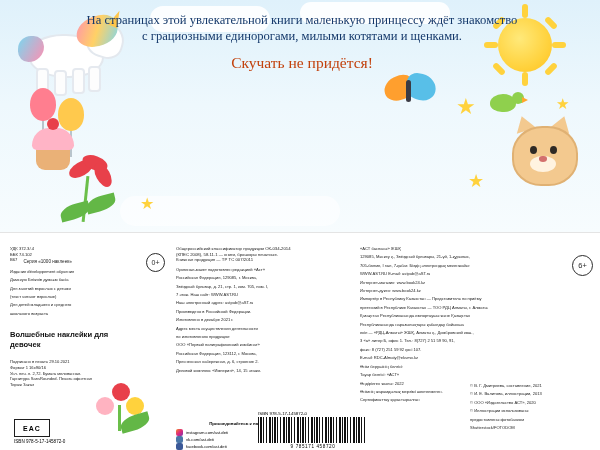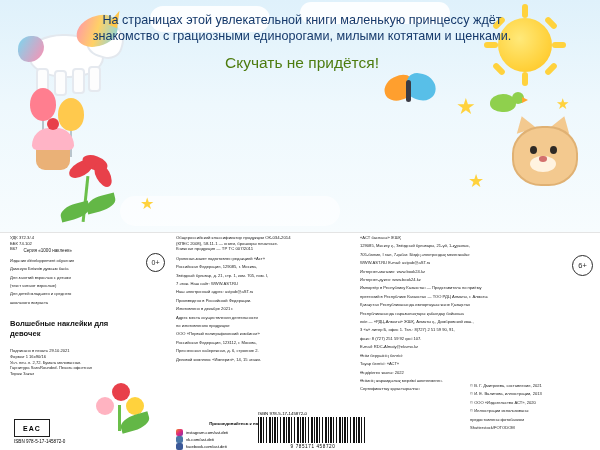--- a/index.html
+++ b/index.html
@@ -38,24 +38,25 @@
     top: 12px;
     width: 432px;
     text-align: center;
     color: #15396b;
     font-size: 12.6px;
     line-height: 16.4px;
     z-index: 5;
   }
   .blurb p {
     margin: 0 0 8px 0;
+    font-family: Liberation Serif, serif;
   }
   .blurb p:last-child { margin-bottom: 0; }
   .blurb .red {
-    color: #4d7c0f;
+    color: #c2410c;
     font-size: 15.5px;
     line-height: 20px;
     margin-top: 6px;
   }
   
   .deco { position: absolute; z-index: 2; }
   .sun-ray {
     position: absolute;
     background: #ffd23d;
     border-radius: 3px;
@@ -119,21 +120,21 @@
   
   .bottom {
     position: relative;
     width: 600px;
     height: 218px;
     background: #ffffff;
     border-top: 1px solid #e4e4e4;
   }
   .col {
     position: absolute;
-    top: 2px;
+    top: 13px;
     font-size: 4.1px;
     line-height: 5.4px;
     color: #1d1d1d;
   }
   .col p { margin: 0 0 3px 0; }
   .col-left  { left: 10px;  width: 130px; }
   .col-mid   { left: 176px; width: 168px; }
   .col-right { left: 360px; width: 230px; }
   .udk {
     font-size: 4.2px;

